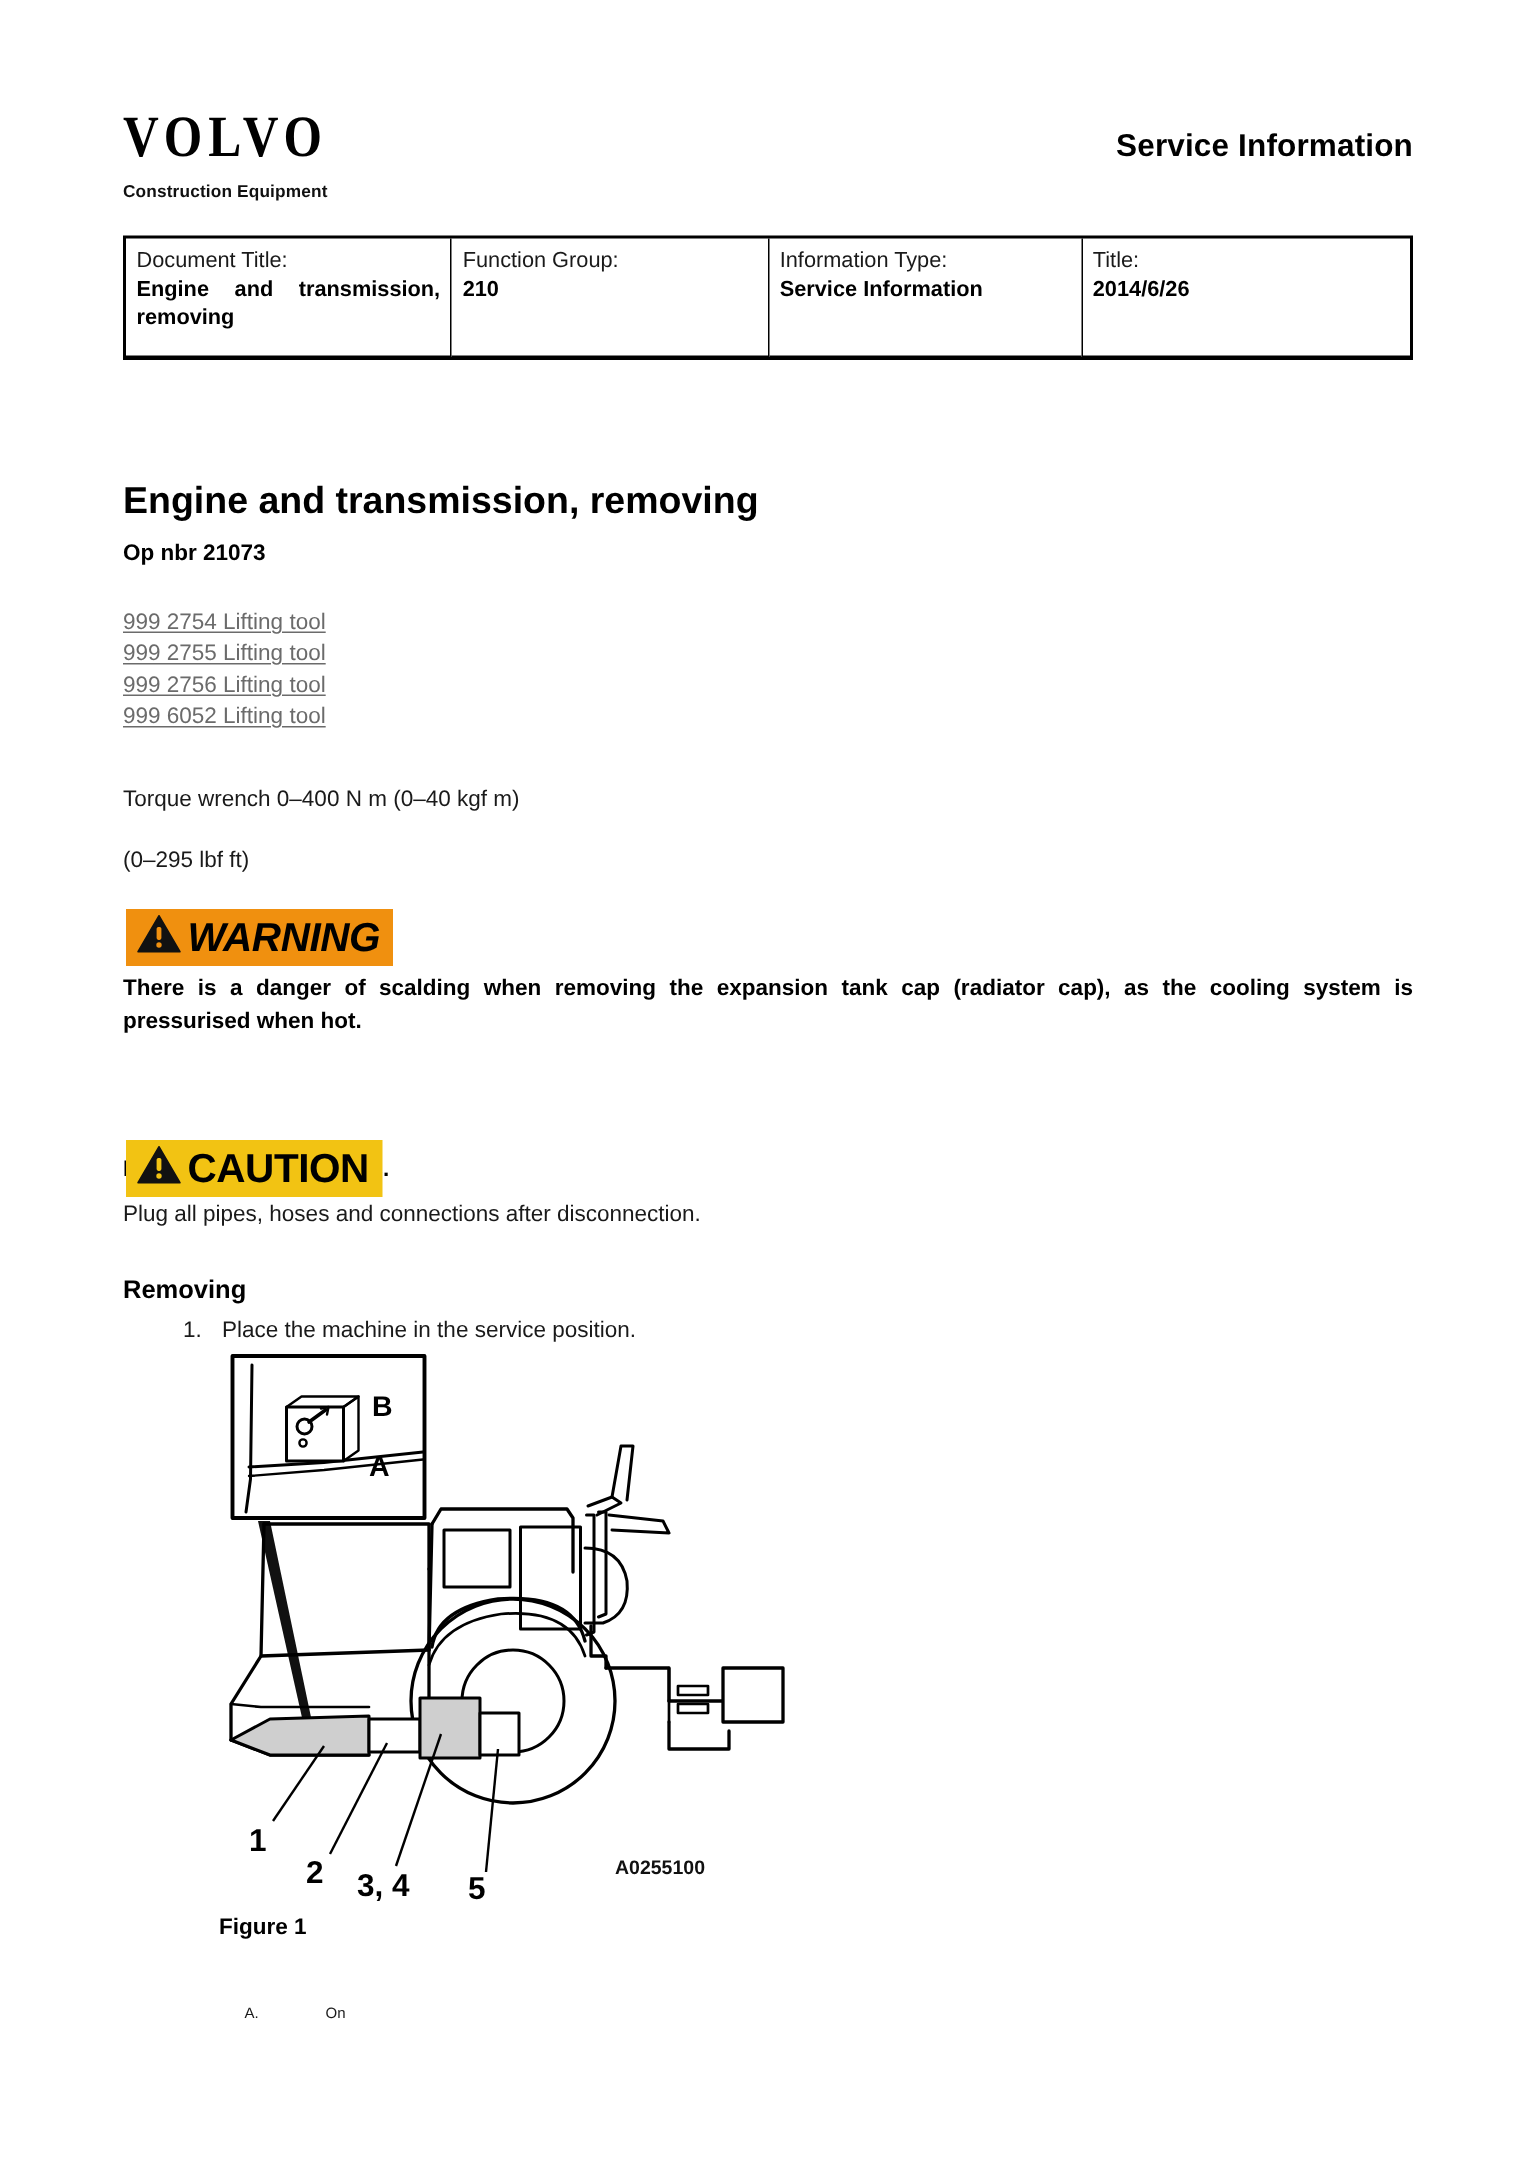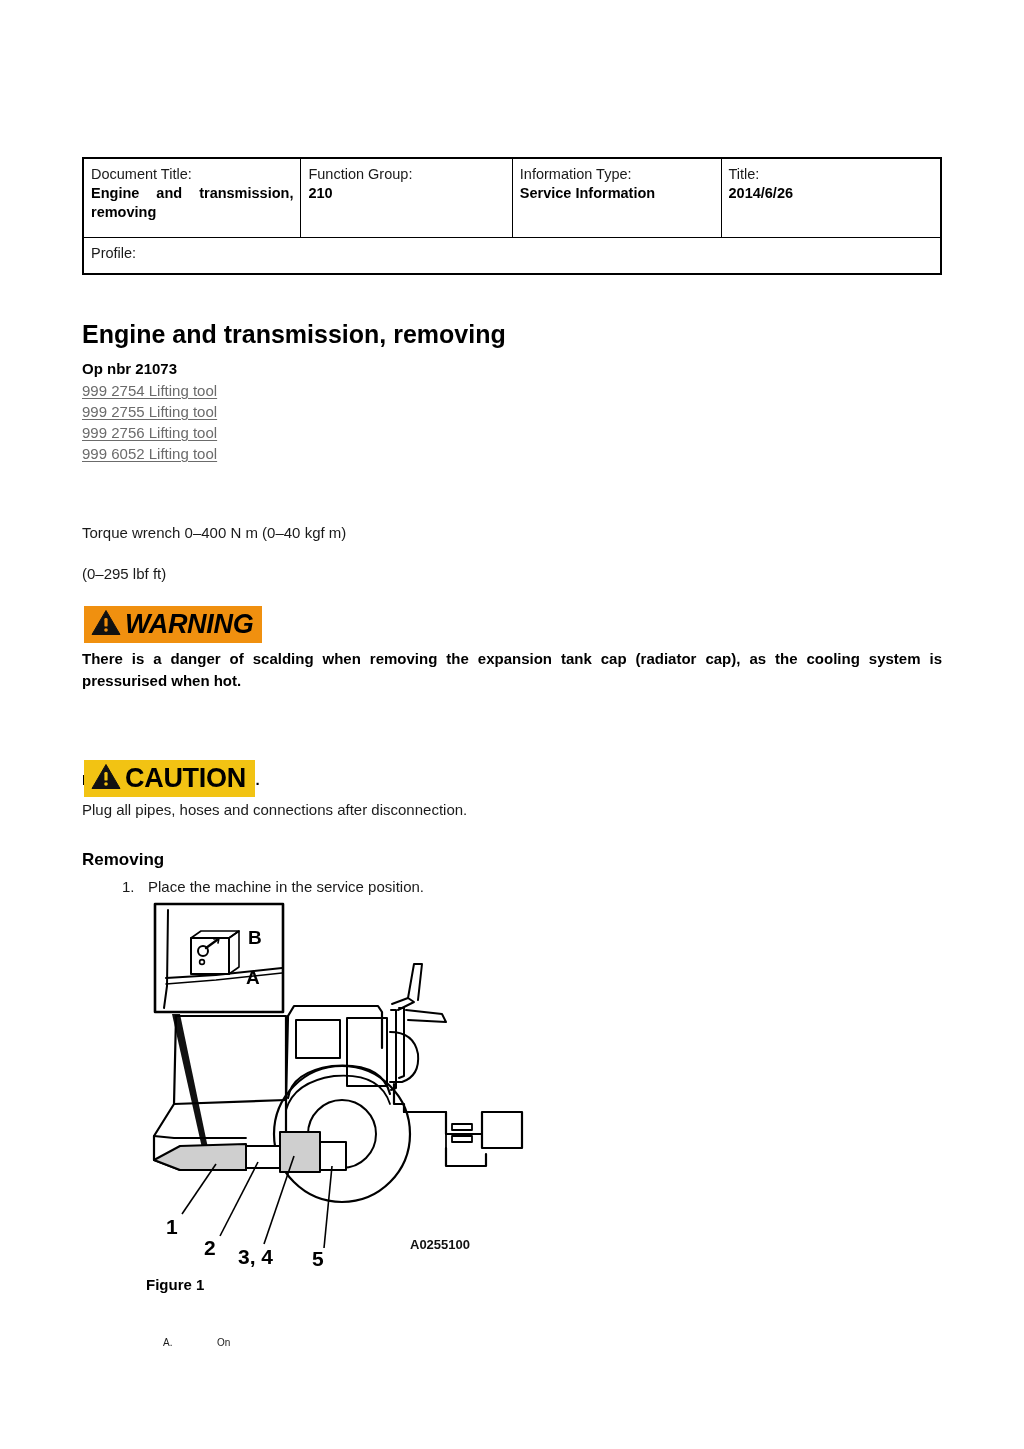--- a/index.html
+++ b/index.html
@@ -115,21 +115,21 @@
     position: absolute;
     left: 82px;
     top: 360px;
     font-size: 15px;
     font-weight: bold;
     color: #000;
   }
   .tool-list {
     position: absolute;
     left: 82px;
-    top: 380px;
+    top: 404px;
     font-size: 15px;
     line-height: 21px;
   }
   .tool-link {
     display: block;
     color: #6b6b6b;
     text-decoration: underline;
     text-underline-offset: 2px;
   }
   .torque-1 {
@@ -247,20 +247,27 @@
     font-size: 10px;
     color: #1a1a1a;
   }
   .legend-key { display: inline-block; width: 54px; }
 </style>
 </head>
 <body>
 
 <div class="page">
 
+  <div class="header">
+    <div class="brand">
+      <div class="volvo-word">VOLVO</div>
+      <div class="brand-sub">Construction Equipment</div>
+    </div>
+    <div class="header-title">Service Information</div>
+  </div>
 
   <div class="info-table">
     <table>
       <tbody>
           <tr class="row-main">
         <td class="col-1">
           <div class="cell-label">Document Title:</div>
           <div class="cell-value justified">Engine and transmission, removing</div>
         </td>
         <td class="col-2">
@@ -269,25 +276,20 @@
         </td>
         <td class="col-3">
           <div class="cell-label">Information Type:</div>
           <div class="cell-value">Service Information</div>
         </td>
         <td class="col-4">
           <div class="cell-label">Title:</div>
           <div class="cell-value">2014/6/26</div>
         </td>
       </tr>
-      <tr>
-        <td class="profile-cell" colspan="4">
-          <span>Profile:</span>
-        </td>
-      </tr>
     </tbody>
       </table>
   </div>
 
   <h1 class="doc-title">Engine and transmission, removing</h1>
 
   <div class="op-nbr">Op nbr 21073</div>
 
   <div class="tool-list">
     <a class="tool-link" href="#">999 2754 Lifting tool</a>

